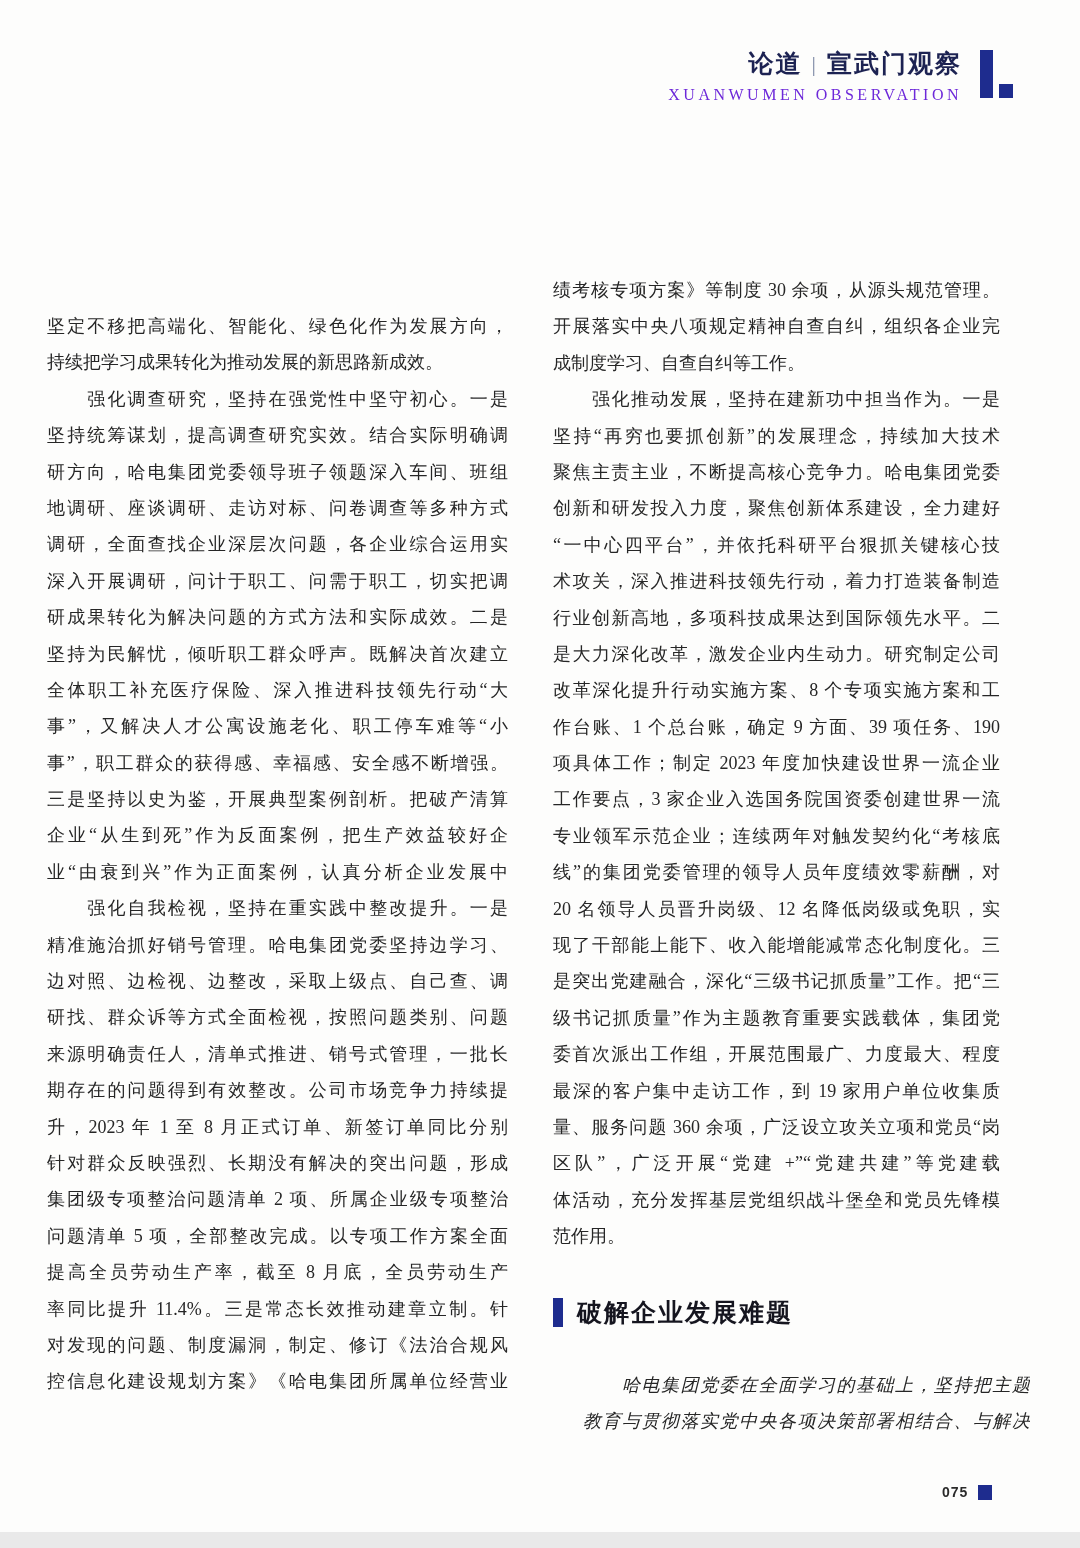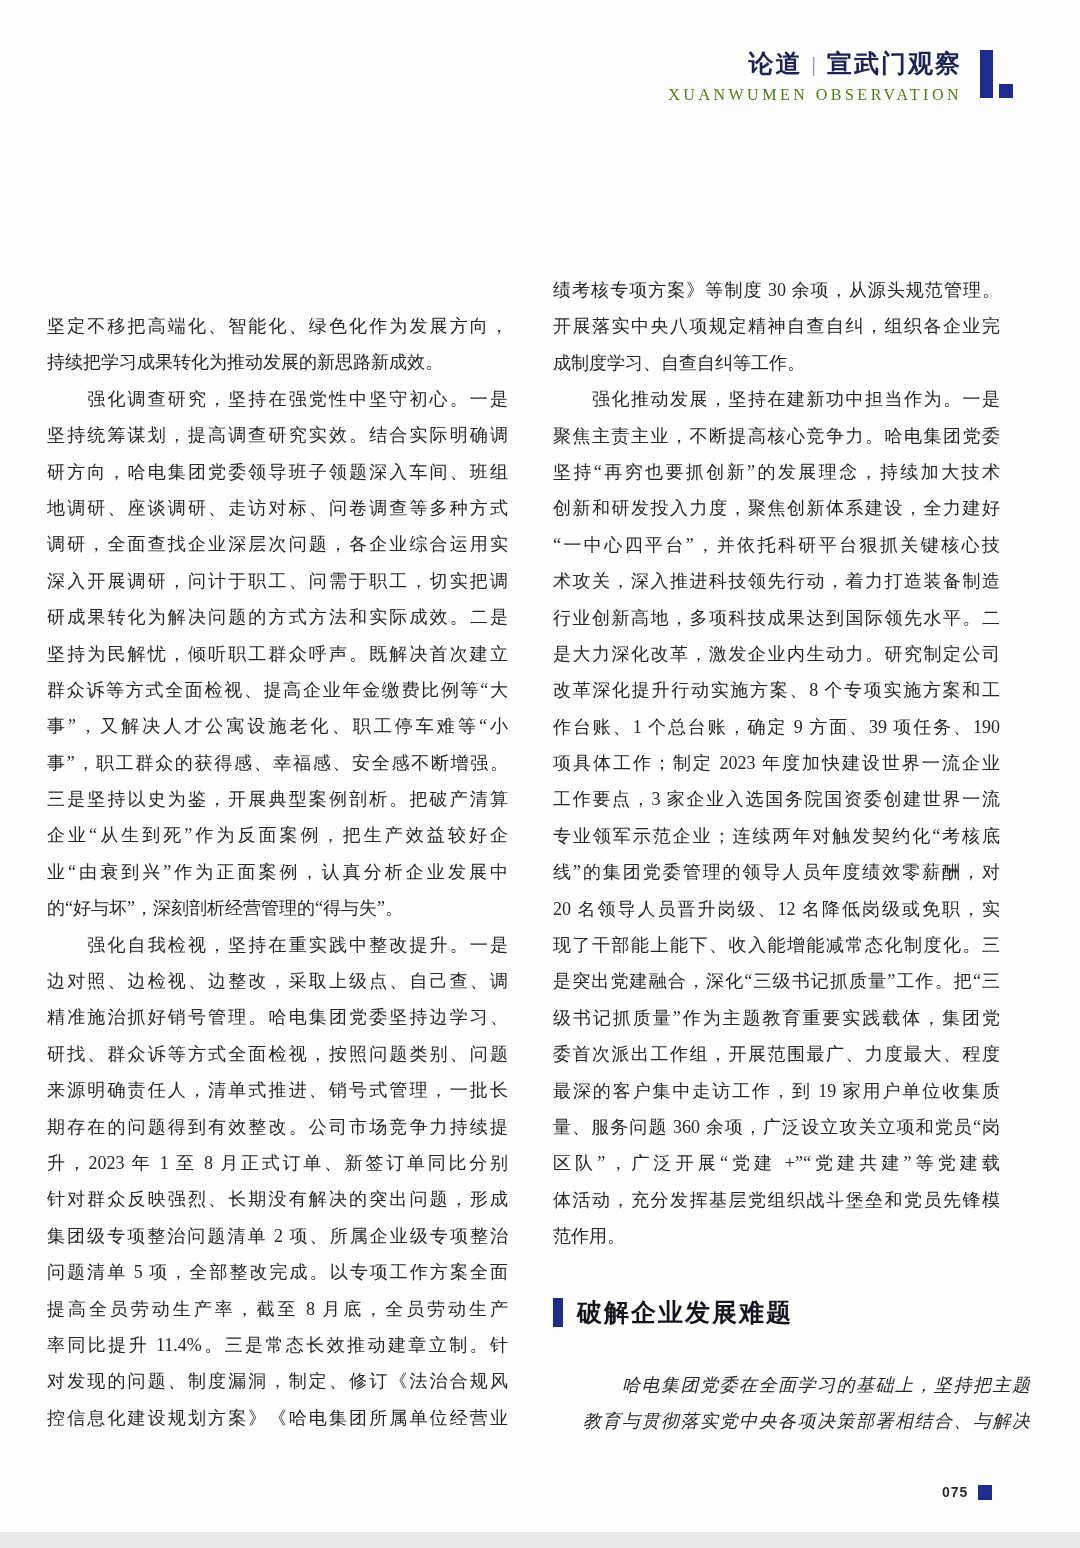--- a/index.html
+++ b/index.html
@@ -21,21 +21,21 @@
   .header-text{text-align:right;}
   .header-cn{
     font-size:25px;font-weight:700;color:#1c2252;
     letter-spacing:2px;line-height:28px;white-space:nowrap;
   }
   .header-cn .sep{
     color:#7d88a4;font-weight:400;margin:0 9px;font-size:22px;
     position:relative;top:-1px;
   }
   .header-en{
-    margin-top:7px;font-size:16px;color:#4d7c0f;
+    margin-top:7px;font-size:16px;color:#6d28d9;
     letter-spacing:3.5px;white-space:nowrap;
     font-family:"Liberation Serif","DejaVu Serif",serif;
   }
   .logo{position:relative;width:33px;height:50px;}
   .logo-bar{
     position:absolute;left:0;top:0;width:13px;height:48px;
     background:var(--navy,#1e2c8e);display:block;
   }
   .logo-dot{
     position:absolute;right:0;bottom:2px;width:14px;height:14px;
@@ -104,50 +104,49 @@
       <div class="bodyline">坚定不移把高端化、智能化、绿色化作为发展方向，</div>
       <div class="bodyline no-just">持续把学习成果转化为推动发展的新思路新成效。</div>
       <div class="bodyline">　　强化调查研究，坚持在强党性中坚守初心。一是</div>
       <div class="bodyline">坚持统筹谋划，提高调查研究实效。结合实际明确调</div>
       <div class="bodyline">研方向，哈电集团党委领导班子领题深入车间、班组</div>
       <div class="bodyline">地调研、座谈调研、走访对标、问卷调查等多种方式</div>
       <div class="bodyline">调研，全面查找企业深层次问题，各企业综合运用实</div>
       <div class="bodyline">深入开展调研，问计于职工、问需于职工，切实把调</div>
       <div class="bodyline">研成果转化为解决问题的方式方法和实际成效。二是</div>
       <div class="bodyline">坚持为民解忧，倾听职工群众呼声。既解决首次建立</div>
-      <div class="bodyline">群众诉等方式全面检视、提高企业年金缴费比例等“大</div>
+      <div class="bodyline">全体职工补充医疗保险、深入推进科技领先行动“大</div>
       <div class="bodyline">事”，又解决人才公寓设施老化、职工停车难等“小</div>
       <div class="bodyline">事”，职工群众的获得感、幸福感、安全感不断增强。</div>
       <div class="bodyline">三是坚持以史为鉴，开展典型案例剖析。把破产清算</div>
       <div class="bodyline">企业“从生到死”作为反面案例，把生产效益较好企</div>
       <div class="bodyline">业“由衰到兴”作为正面案例，认真分析企业发展中</div>
-      <div class="bodyline no-just">的“好与坏”，深刻剖析经营管理的“得与失”。</div>
       <div class="bodyline">　　强化自我检视，坚持在重实践中整改提升。一是</div>
+      <div class="bodyline">精准施治抓好销号管理。哈电集团党委坚持边学习、</div>
       <div class="bodyline">边对照、边检视、边整改，采取上级点、自己查、调</div>
-      <div class="bodyline">精准施治抓好销号管理。哈电集团党委坚持边学习、</div>
       <div class="bodyline">研找、群众诉等方式全面检视，按照问题类别、问题</div>
       <div class="bodyline">来源明确责任人，清单式推进、销号式管理，一批长</div>
       <div class="bodyline">期存在的问题得到有效整改。公司市场竞争力持续提</div>
       <div class="bodyline">升，2023 年 1 至 8 月正式订单、新签订单同比分别</div>
       <div class="bodyline">针对群众反映强烈、长期没有解决的突出问题，形成</div>
       <div class="bodyline">集团级专项整治问题清单 2 项、所属企业级专项整治</div>
       <div class="bodyline">问题清单 5 项，全部整改完成。以专项工作方案全面</div>
       <div class="bodyline">提高全员劳动生产率，截至 8 月底，全员劳动生产</div>
       <div class="bodyline">率同比提升 11.4%。三是常态长效推动建章立制。针</div>
       <div class="bodyline">对发现的问题、制度漏洞，制定、修订《法治合规风</div>
       <div class="bodyline">控信息化建设规划方案》《哈电集团所属单位经营业</div>
     </div>
 
   <div class="col col-right">
       <div class="bodyline">绩考核专项方案》等制度 30 余项，从源头规范管理。</div>
       <div class="bodyline">开展落实中央八项规定精神自查自纠，组织各企业完</div>
       <div class="bodyline no-just">成制度学习、自查自纠等工作。</div>
       <div class="bodyline">　　强化推动发展，坚持在建新功中担当作为。一是</div>
+      <div class="bodyline">坚持“再穷也要抓创新”的发展理念，持续加大技术</div>
       <div class="bodyline">聚焦主责主业，不断提高核心竞争力。哈电集团党委</div>
-      <div class="bodyline">坚持“再穷也要抓创新”的发展理念，持续加大技术</div>
       <div class="bodyline">创新和研发投入力度，聚焦创新体系建设，全力建好</div>
       <div class="bodyline">“一中心四平台”，并依托科研平台狠抓关键核心技</div>
       <div class="bodyline">术攻关，深入推进科技领先行动，着力打造装备制造</div>
       <div class="bodyline">行业创新高地，多项科技成果达到国际领先水平。二</div>
       <div class="bodyline">是大力深化改革，激发企业内生动力。研究制定公司</div>
       <div class="bodyline">改革深化提升行动实施方案、8 个专项实施方案和工</div>
       <div class="bodyline">作台账、1 个总台账，确定 9 方面、39 项任务、190</div>
       <div class="bodyline">项具体工作；制定 2023 年度加快建设世界一流企业</div>
       <div class="bodyline">工作要点，3 家企业入选国务院国资委创建世界一流</div>
       <div class="bodyline">专业领军示范企业；连续两年对触发契约化“考核底</div>

